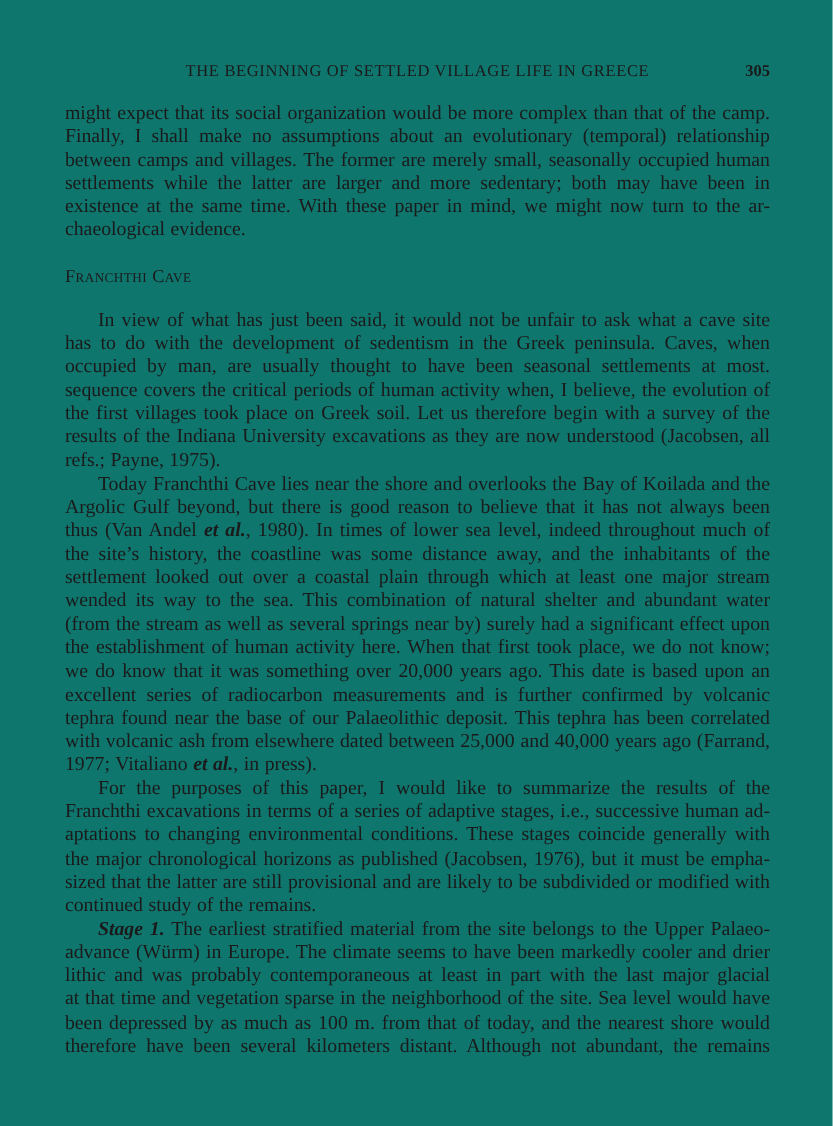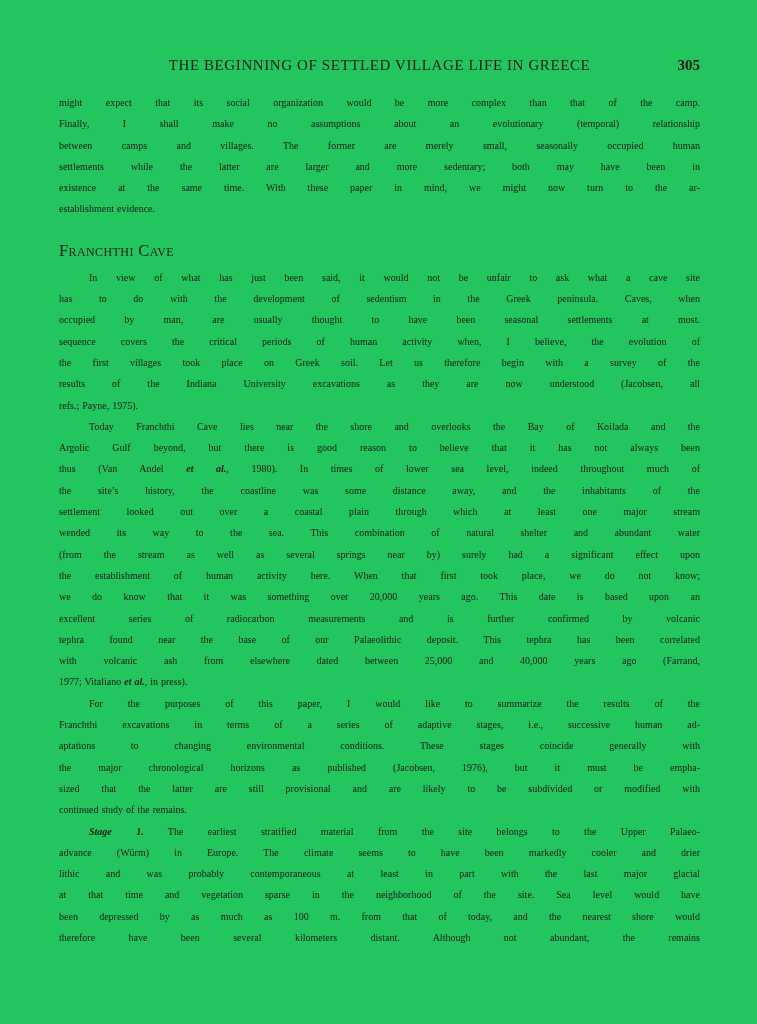--- a/index.html
+++ b/index.html
@@ -1,20 +1,20 @@
 <!DOCTYPE html>
 <html><head>
 <meta charset="utf-8">
 <style>
   html, body { margin: 0; padding: 0; background: #ffffff; }
   .page {
     position: relative;
     width: 757px;
     height: 1024px;
-    background: #22c55e;
+    background: #0f766e;
     overflow: hidden;
     font-family: "Liberation Serif", "DejaVu Serif", serif;
     color: #1a1a1a;
   }
   .running-header {
     position: absolute;
     top: 57px;
     left: 59px;
     width: 641px;
     height: 18px;
@@ -33,54 +33,54 @@
     font-weight: bold;
   }
   .body-text {
     position: absolute;
     top: 92px;
     left: 59px;
     width: 641px;
   }
   .paragraph { margin: 0; }
   .line {
-    font-size: 10px;
+    font-size: 18px;
     line-height: 21.3px;
     text-align: justify;
     text-align-last: justify;
     word-spacing: 0.5px;
   }
   .line.last { text-align-last: left; }
   .paragraph.indent .line.first { padding-left: 30px; }
   .section-heading {
     font-variant: small-caps;
     font-size: 16.5px;
     line-height: 22px;
     letter-spacing: 0.4px;
     margin-top: 20px;
-    margin-bottom: 5px;
+    margin-bottom: 18px;
   }
   em { font-style: italic; font-weight: bold; }
 </style>
 </head>
 <body>
 
 <div class="page">
   <div class="running-header">
     <div class="rh-title">THE BEGINNING OF SETTLED VILLAGE LIFE IN GREECE</div>
     <div class="rh-page">305</div>
   </div>
   <div class="body-text">
       <div class="paragraph">
         <div class="line first">might expect that its social organization would be more complex than that of the camp.</div>
         <div class="line">Finally, I shall make no assumptions about an evolutionary (temporal) relationship</div>
         <div class="line">between camps and villages. The former are merely small, seasonally occupied human</div>
         <div class="line">settlements while the latter are larger and more sedentary; both may have been in</div>
         <div class="line">existence at the same time. With these paper in mind, we might now turn to the ar-</div>
-        <div class="line last">establishment evidence.</div>
+        <div class="line last">chaeological evidence.</div>
       </div>
       <div class="section-heading">Franchthi Cave</div>
       <div class="paragraph indent">
         <div class="line first">In view of what has just been said, it would not be unfair to ask what a cave site</div>
         <div class="line">has to do with the development of sedentism in the Greek peninsula. Caves, when</div>
         <div class="line">occupied by man, are usually thought to have been seasonal settlements at most.</div>
         <div class="line">sequence covers the critical periods of human activity when, I believe, the evolution of</div>
         <div class="line">the first villages took place on Greek soil. Let us therefore begin with a survey of the</div>
         <div class="line">results of the Indiana University excavations as they are now understood (Jacobsen, all</div>
         <div class="line last">refs.; Payne, 1975).</div>

